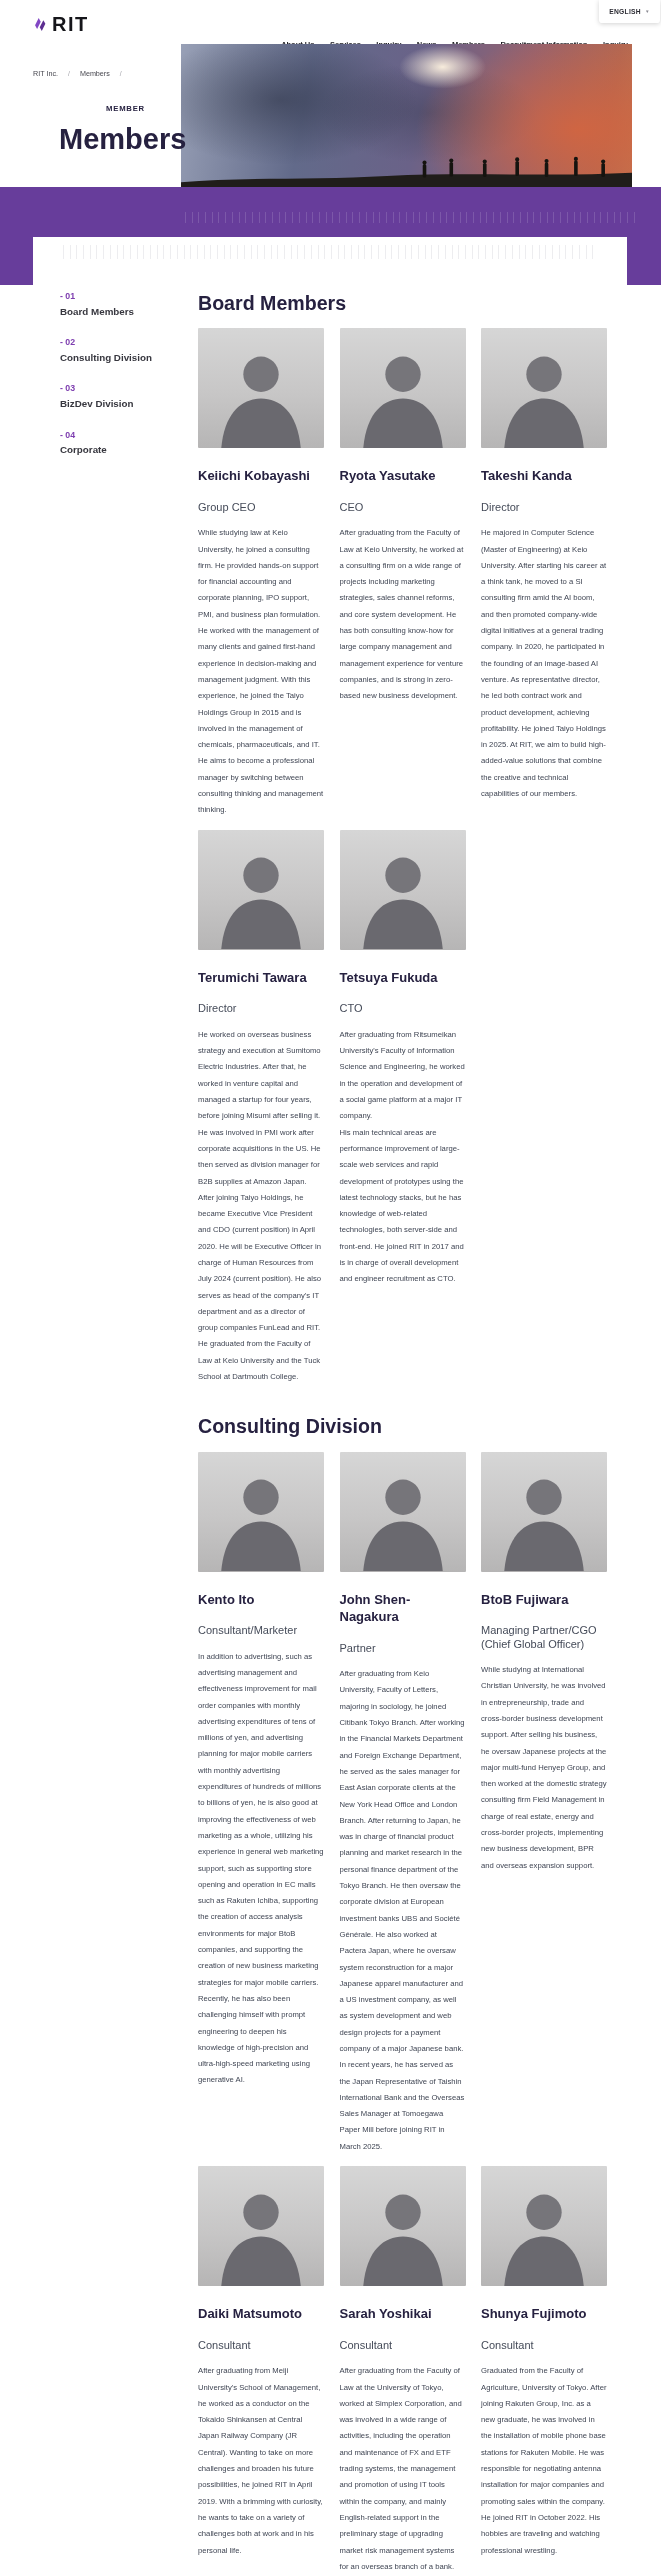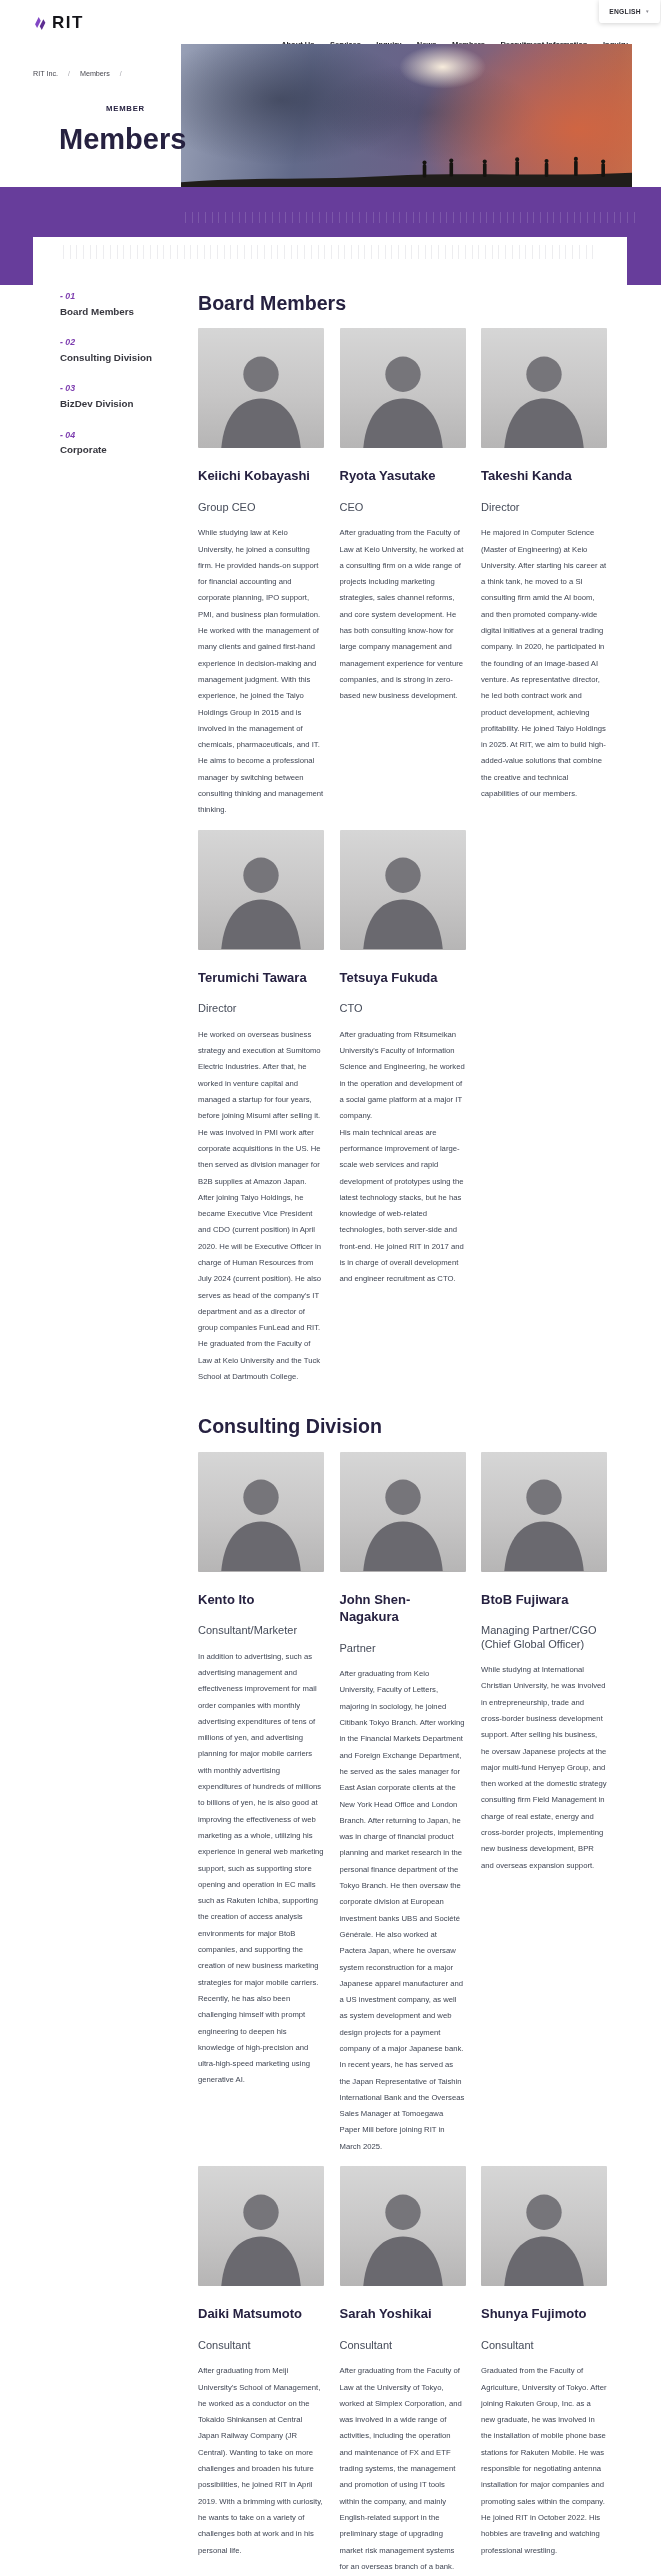--- a/index.html
+++ b/index.html
@@ -3,21 +3,21 @@
 <meta charset="utf-8">
 <style>
   * { margin:0; padding:0; box-sizing:border-box; }
   html,body { width:662px; }
   body {
     height:3091px; position:relative; overflow:hidden;
     background:#ffffff; font-family:"Liberation Sans", sans-serif; color:#3f4553;
   }
   
   .logo { position:absolute; left:33px; top:13.4px; display:flex; align-items:center; gap:3.6px; }
-  .logo-text { font-size:17px; font-weight:700; letter-spacing:1.5px; color:#15151a; }
+  .logo-text { font-size:20px; font-weight:700; letter-spacing:1.5px; color:#15151a; }
   .topnav { position:absolute; top:40px; right:34px; display:flex; gap:15.5px;text-align:center; }
   .topnav a { font-size:7.5px; font-weight:700; color:#1d1d22; text-decoration:none; white-space:nowrap; }
   .lang-btn {
     position:absolute; top:0; right:2.1px; width:61px; height:23px;
     background:#fff; border-radius:0 0 3.1px 3.1px; box-shadow:0 1px 5.2px rgba(0,0,0,.18);
     display:flex; align-items:center; justify-content:center; gap:4.1px; cursor:pointer;
   }
   .lang-btn .lbl { font-size:6.7px; font-weight:700; color:#2b2b33; letter-spacing:0.3px; }
   .lang-btn .caret { font-size:4.6px; color:#8a8a92; }
   .breadcrumb { position:absolute; left:33px; top:69px; display:flex; gap:10px; align-items:center; }
@@ -41,21 +41,21 @@
   .band-texture { position:absolute; left:185px; top:25px; right:20.6px; height:11.3px;
     background:repeating-linear-gradient(90deg, rgba(255,255,255,.14) 0 1px, transparent 1px 6.7px); }
   
   .card-wrap { position:absolute; left:33px; top:237px; width:594px; height:2854px; background:#fff; }
   .card-texture { position:absolute; top:8.2px; left:30px; right:30px; height:13.4px; opacity:.45;
     background:repeating-linear-gradient(90deg, #d7d7dd 0 1px, transparent 1px 6.7px); }
   .card-inner { padding:54px 19px 0 27px; display:flex; }
   
   .sidenav { width:138px; flex-shrink:0; }
   .side-item { margin-bottom:20.6px; cursor:pointer; }
-  .side-num { font-size:8.8px; font-weight:700;font-style:italic; }
+  .side-num { font-size:8.8px; font-weight:700; }
   .side-label { margin-top:4.6px; font-size:9.8px; font-weight:700; color:#37373f; }
   
   .main-col { width:410px; }
   .section + .section { margin-top:29px; }
   .section-title { font-size:19.6px; line-height:24px; font-weight:700; color:#262140; margin-bottom:13.4px; }
   .grid { display:grid; grid-template-columns:repeat(3,126px); column-gap:15.5px; row-gap:11.3px; align-items:start; }
   .member-card { width:126px; }
   .photo {
     width:126px; height:120px; border-radius:1px; overflow:hidden; position:relative;
     background:linear-gradient(180deg,#d6d6d6 0%,#c7c6c6 55%,#b6b5b5 100%);

